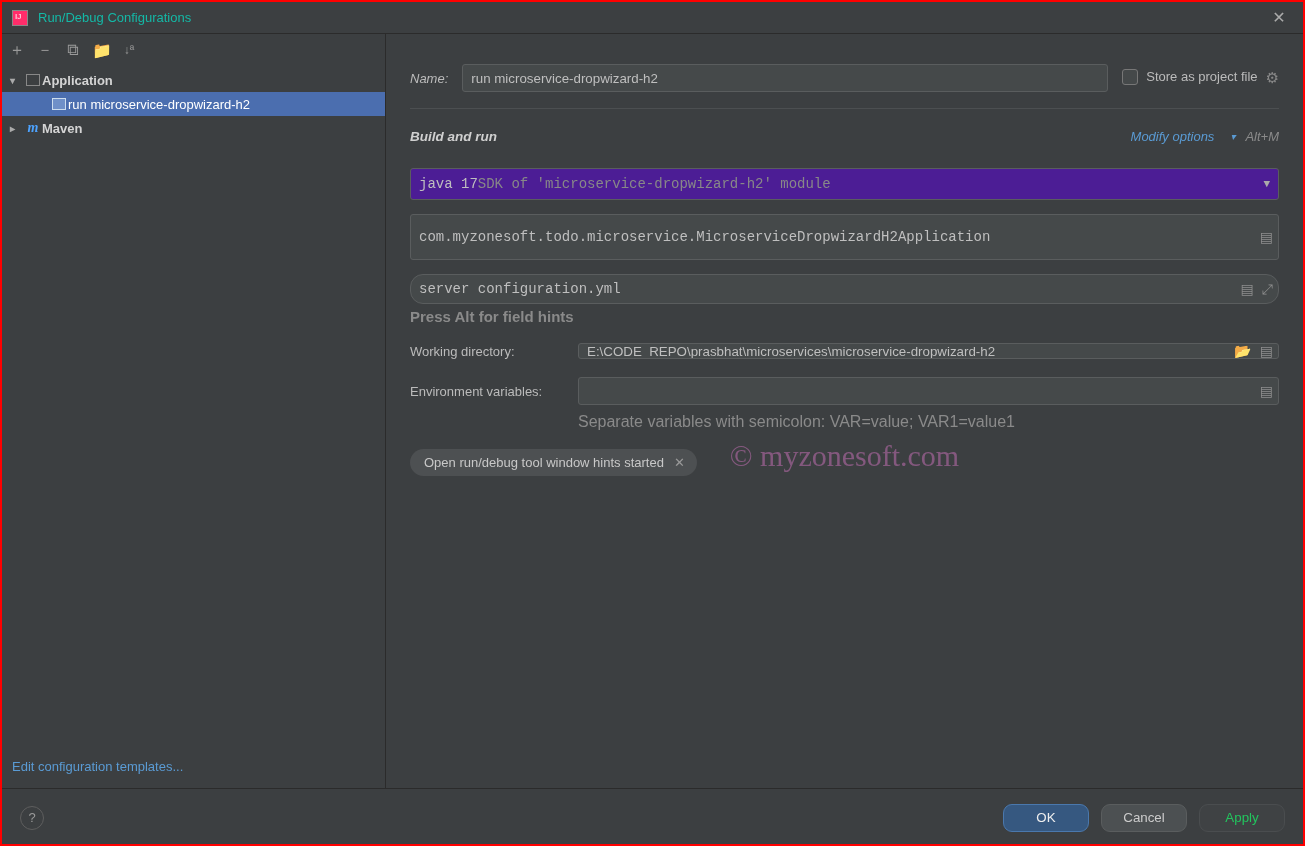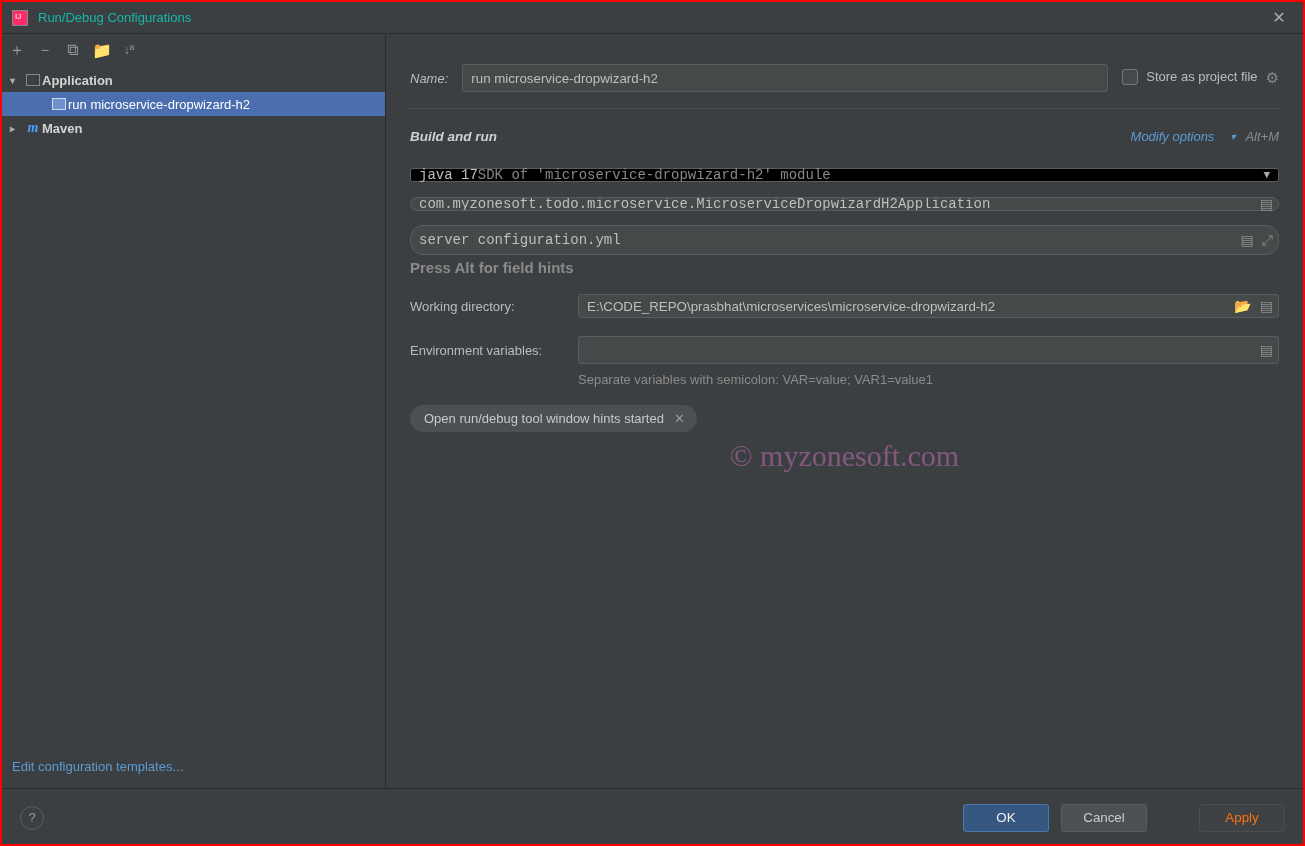--- a/index.html
+++ b/index.html
@@ -112,62 +112,62 @@
 .section-head {
   display:flex; align-items:center; justify-content:space-between;
   margin-bottom:24px;
   font-style:italic;
 }
 .section-head .title { font-weight:bold; color:#d0d0d0; font-size:13.5px;}
 .modify { color:#5a9bd4; cursor:pointer; display:flex; align-items:center; gap:16px; }
 .shortcut { color:#8a8a8a; margin-left:10px; }
 .combo {
   position:relative;
-  background:#000000; border:1px solid #5a5d5e; border-radius:3px;
-  height:14px; display:flex; align-items:center; padding:0 8px;
+  background:#4c1d95; border:1px solid #5a5d5e; border-radius:3px;
+  height:32px; display:flex; align-items:center; padding:0 8px;
   font-family:"Consolas","Courier New",monospace; font-size:14px;
   color:#bfbfbf;
 }
 .combo .dim { color:#888; }
 .combo .chev { position:absolute; right:8px; color:#aaa; font-size:11px; }
 .inrow { position:relative; }
 .inrow .end-icons {
   position:absolute; right:6px; top:50%; transform:translateY(-50%);
   display:flex; gap:8px; color:#8f8f8f;
 }
 .ico { font-size:14px; cursor:pointer; color:#8f8f8f; }
 .hint { color:#8a8a8a; font-size:15px; margin-top:-6px; margin-bottom:18px;font-weight:bold; }
 .form-row { display:flex; align-items:center; gap:18px; margin-bottom:18px; }
 .form-lbl { width:150px; color:#bbb; }
 .form-field { flex:1; position:relative; }
-.subhint { color:#8a8a8a; font-size:13px; margin-left:168px; margin-top:-10px; margin-bottom:18px; }
+.subhint { color:#8a8a8a; font-size:16px; margin-left:168px; margin-top:-10px; margin-bottom:18px; }
 .chip {
   display:inline-flex; align-items:center; gap:10px;
   background:#4d5052; color:#c8c8c8;
   border-radius:16px; padding:6px 12px 6px 14px;
   font-size:13px;
 }
 .chip .x { color:#9a9a9a; font-size:13px; cursor:pointer;}
 .footer {
   height: 58px; border-top:1px solid #2b2b2b;
   display:flex; align-items:center; justify-content:space-between;
   padding: 0 18px;
 }
 .help {
   width:24px; height:24px; border:1px solid #5e5e5e; border-radius:50%;
   display:flex; align-items:center; justify-content:center; color:#9a9a9a;
   cursor:pointer;
 }
 .btns { display:flex; gap:12px; }
 .btn {
-  min-width:86px; height:28px; border-radius:3px; border:1px solid #5a5d5e;
+  min-width:86px; height:28px; border-radius:9px; border:1px solid #5a5d5e;
   background:#4c5052; color:#ccc; cursor:pointer; padding:0 14px;
 }
 .btn.primary { background:#365880; border-color:#4a78ad; color:#eee; }
-.btn.disabled { color:#f97316; background:#3f4244; border-color:#4a4d4f; cursor:default;margin-left:40px;}
+.btn.disabled { color:#22c55e; background:#3f4244; border-color:#4a4d4f; cursor:default;}
 .watermark {
   position:absolute;
   left:50%; top:405px; transform:translateX(-50%);
   color:#b56aa8;
   opacity:0.6;
   font-family:"Brush Script MT","Segoe Script",cursive;
   font-size:30px;
   pointer-events:none;
   white-space:nowrap;
 }
@@ -241,40 +241,40 @@
       </span>
     </div>
 
     <div class="combo" style="margin-bottom:14px">
       <span>java 17</span>
       <span class="dim"> SDK of 'microservice-dropwizard-h2' module</span>
       <span class="chev">▼</span>
     </div>
 
     <div class="inrow" style="margin-bottom:14px">
-      <input class="input mono" style="width: 100%; height: 14px; border-radius: 15px;" value="com.myzonesoft.todo.microservice.MicroserviceDropwizardH2Application">
+      <input class="input mono" style="width: 100%; height: 46px;" value="com.myzonesoft.todo.microservice.MicroserviceDropwizardH2Application">
       <div class="end-icons">
         <span class="ico">▤</span>
       </div>
     </div>
 
     <div class="inrow" style="margin-bottom:10px">
       <input class="input mono" style="width: 100%; height: 30px; border-radius: 13px;" value="server configuration.yml">
       <div class="end-icons">
         <span class="ico">▤</span>
         <span class="ico">⤢</span>
       </div>
     </div>
 
     <div class="hint">Press Alt for field hints</div>
 
     <div class="form-row">
       <span class="form-lbl">Working directory:</span>
       <div class="form-field inrow">
-        <input class="input" style="width: 100%; height: 24px;" value="E:\CODE_REPO\prasbhat\microservices\microservice-dropwizard-h2">
+        <input class="input" style="width: 100%; height: 16px;" value="E:\CODE_REPO\prasbhat\microservices\microservice-dropwizard-h2">
         <div class="end-icons">
           <span class="ico">📂</span>
           <span class="ico">▤</span>
         </div>
       </div>
     </div>
 
     <div class="form-row">
       <span class="form-lbl">Environment variables:</span>
       <div class="form-field inrow">

